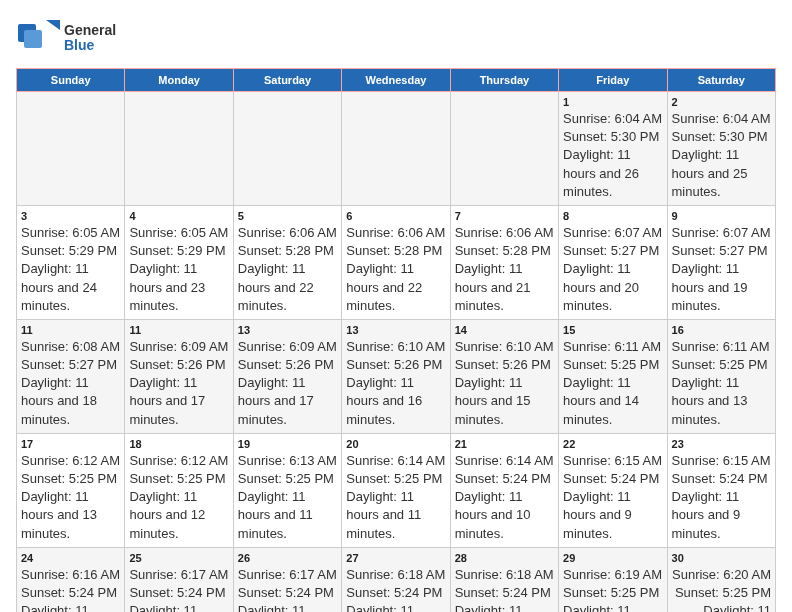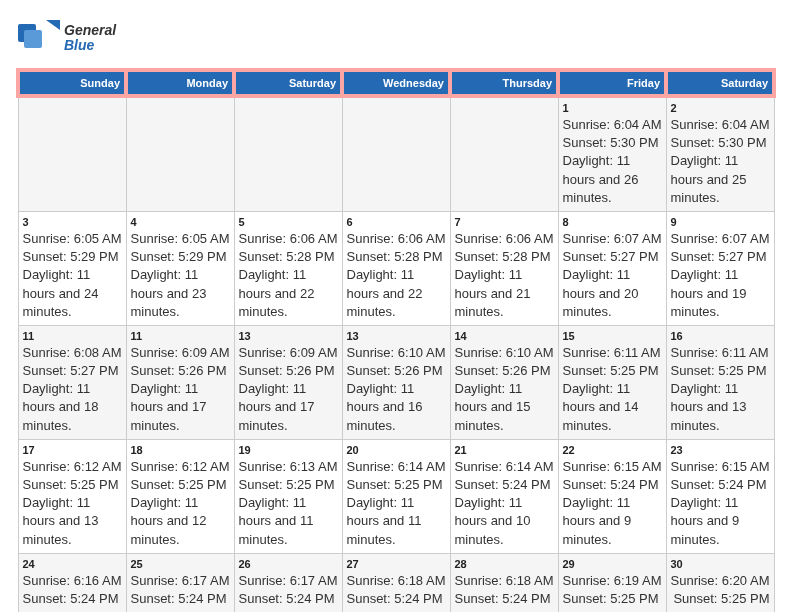--- a/index.html
+++ b/index.html
@@ -38,22 +38,22 @@
       width: 100%;
       border-collapse: collapse;
       table-layout: fixed;
     }
     thead tr th {
       background-color: #2469b3;
       color: #fff;
       font-size: 11px;
       font-weight: bold;
       padding: 5px 4px;
-      text-align: right;
-      border: 4px solid #fca5a5;
+      text-align: center;
+      border: 1px solid #fca5a5;
     }
     tbody tr td {
       border: 1px solid #ccc;
       vertical-align: top;
       padding: 4px;
       font-size: 9.5px;
       color: #222;
       height: 80px;
       background: #fff;
     }
@@ -76,21 +76,21 @@
     }
     td.empty {
       background: #f9f9f9;
     }
   </style>
 </head>
 <body>
 
 <div class="header-section">
   <div class="logo">
-    <div style="display:flex;align-items:center;gap:4px;font-style:italic;">
+    <div style="display:flex;align-items:center;gap:4px;">
       <div style="position:relative;width:44px;height:44px;">
         <svg width="44" height="44" viewBox="0 0 44 44">
           <rect x="2" y="8" width="18" height="18" fill="#2469b3" rx="2"></rect>
           <rect x="8" y="14" width="18" height="18" fill="#5a9ad8" rx="2"></rect>
           <polygon points="30,4 44,14 44,4" fill="#2469b3"></polygon>
         </svg>
       </div>
       <div>
         <div style="font-size:14px;font-weight:bold;color:#333;line-height:1.1;">
           <span>General</span><br>

